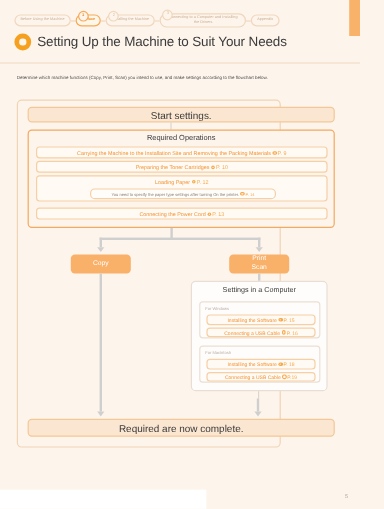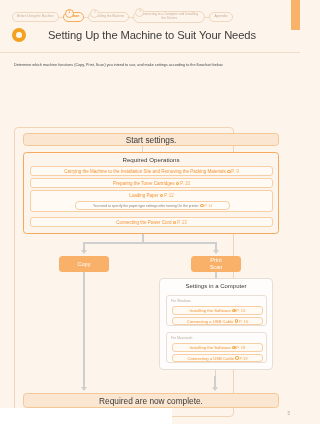--- a/index.html
+++ b/index.html
@@ -96,21 +96,21 @@
   }
 
   
   .title-row {
     position: absolute;
     top: 28px;
     left: 12px;
     right: 10px;
     display: flex;
     align-items: center;
-    gap: 22px;
+    gap: 5px;
   }
   .title-ring {
     flex: 0 0 auto;
     width: 14px;
     height: 14px;
     border-radius: 50%;
     background: #f5a11f;
     display: flex;
     align-items: center;
     justify-content: center;
@@ -153,21 +153,20 @@
   .flow {
     position: absolute;
     top: 83px;
     left: 14px;
     width: 220px;
     height: 290px;
     border: 0.9px solid #f1d4b4;
     border-radius: 4px;
     background: #fdf4ec;
     box-sizing: border-box;
-    margin-top: 44px;
   }
 
   .pill {
     border: 0.9px solid #f3c896;
     border-radius: 3.5px;
     background: #fbe6d2;
     color: #3a3a3a;
     text-align: center;
     box-sizing: border-box;
   }

